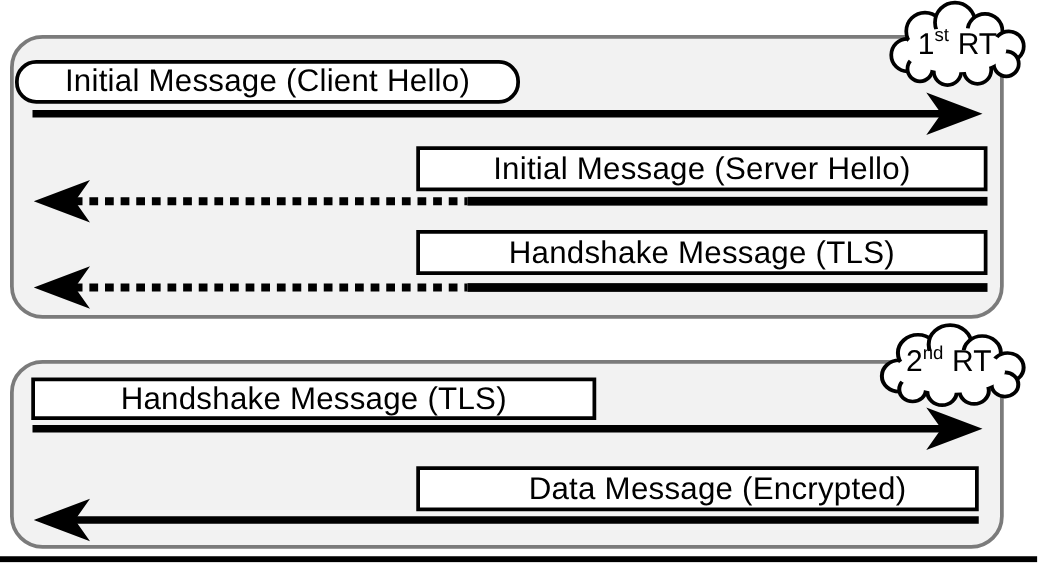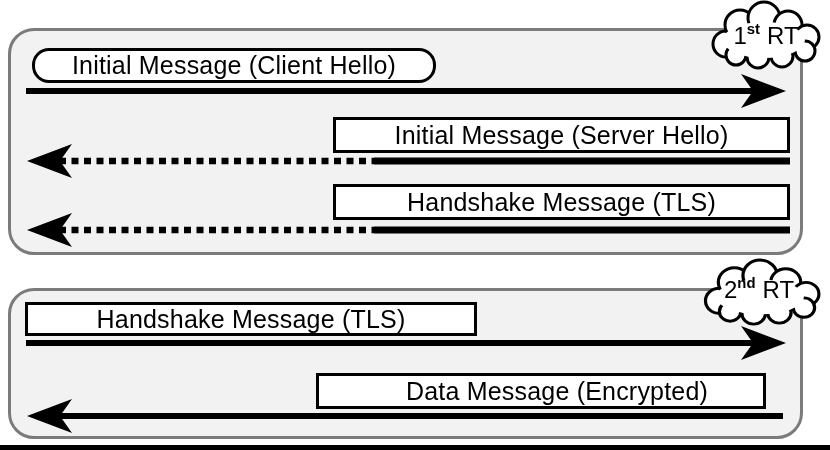--- a/index.html
+++ b/index.html
@@ -12,32 +12,32 @@
     border-radius:26px;box-sizing:border-box;z-index:1;
   }
   .panel-1{left:8px;top:28px;width:795px;height:227px;}
   .panel-2{left:8px;top:288px;width:795px;height:151px;}
   .arrow-layer{position:absolute;left:0;top:0;width:830px;height:450px;z-index:2;}
   .msg-box{
     position:absolute;background:#ffffff;border:3px solid #000000;
     box-sizing:border-box;display:flex;align-items:center;justify-content:center;
     font-size:25px;line-height:1;white-space:nowrap;z-index:3;letter-spacing:0.2px;
   }
-  .box-a{left:32px;top:48px;width:404px;height:35px;border-radius:17px;}
+  .box-a{left:12px;top:48px;width:404px;height:35px;border-radius:17px;}
   .box-b{left:333px;top:117px;width:457px;height:36px;}
   .box-c{left:333px;top:184px;width:457px;height:36px;}
   .box-d{left:25px;top:302px;width:452px;height:34px;}
-  .box-e{left:316px;top:373px;width:450px;height:36px;padding-left:32px;}
+  .box-e{left:333px;top:373px;width:450px;height:36px;padding-left:32px;}
   .cloud-label{
     position:absolute;display:flex;align-items:center;justify-content:center;
     font-size:24px;line-height:1;z-index:4;white-space:nowrap;
   }
   .cloud-label-1{left:712px;top:8px;width:108px;height:56px;}
   .cloud-label-2{left:702px;top:262px;width:114px;height:56px;}
-  .cloud-label sup{font-size:0.62em;position:relative;top:-0.45em;font-weight:bold;}
+  .cloud-label sup{font-size:0.62em;position:relative;top:-0.45em;}
   .cloud-label .rt{margin-left:7px;text-align:center;}
   .bottom-bar{position:absolute;left:0;top:445px;width:830px;height:5px;background:#000;z-index:5;}
 </style>
 </head>
 <body>
 
 <div class="stage">
 
   <div class="panel panel-1"></div>
   <div class="panel panel-2"></div>

